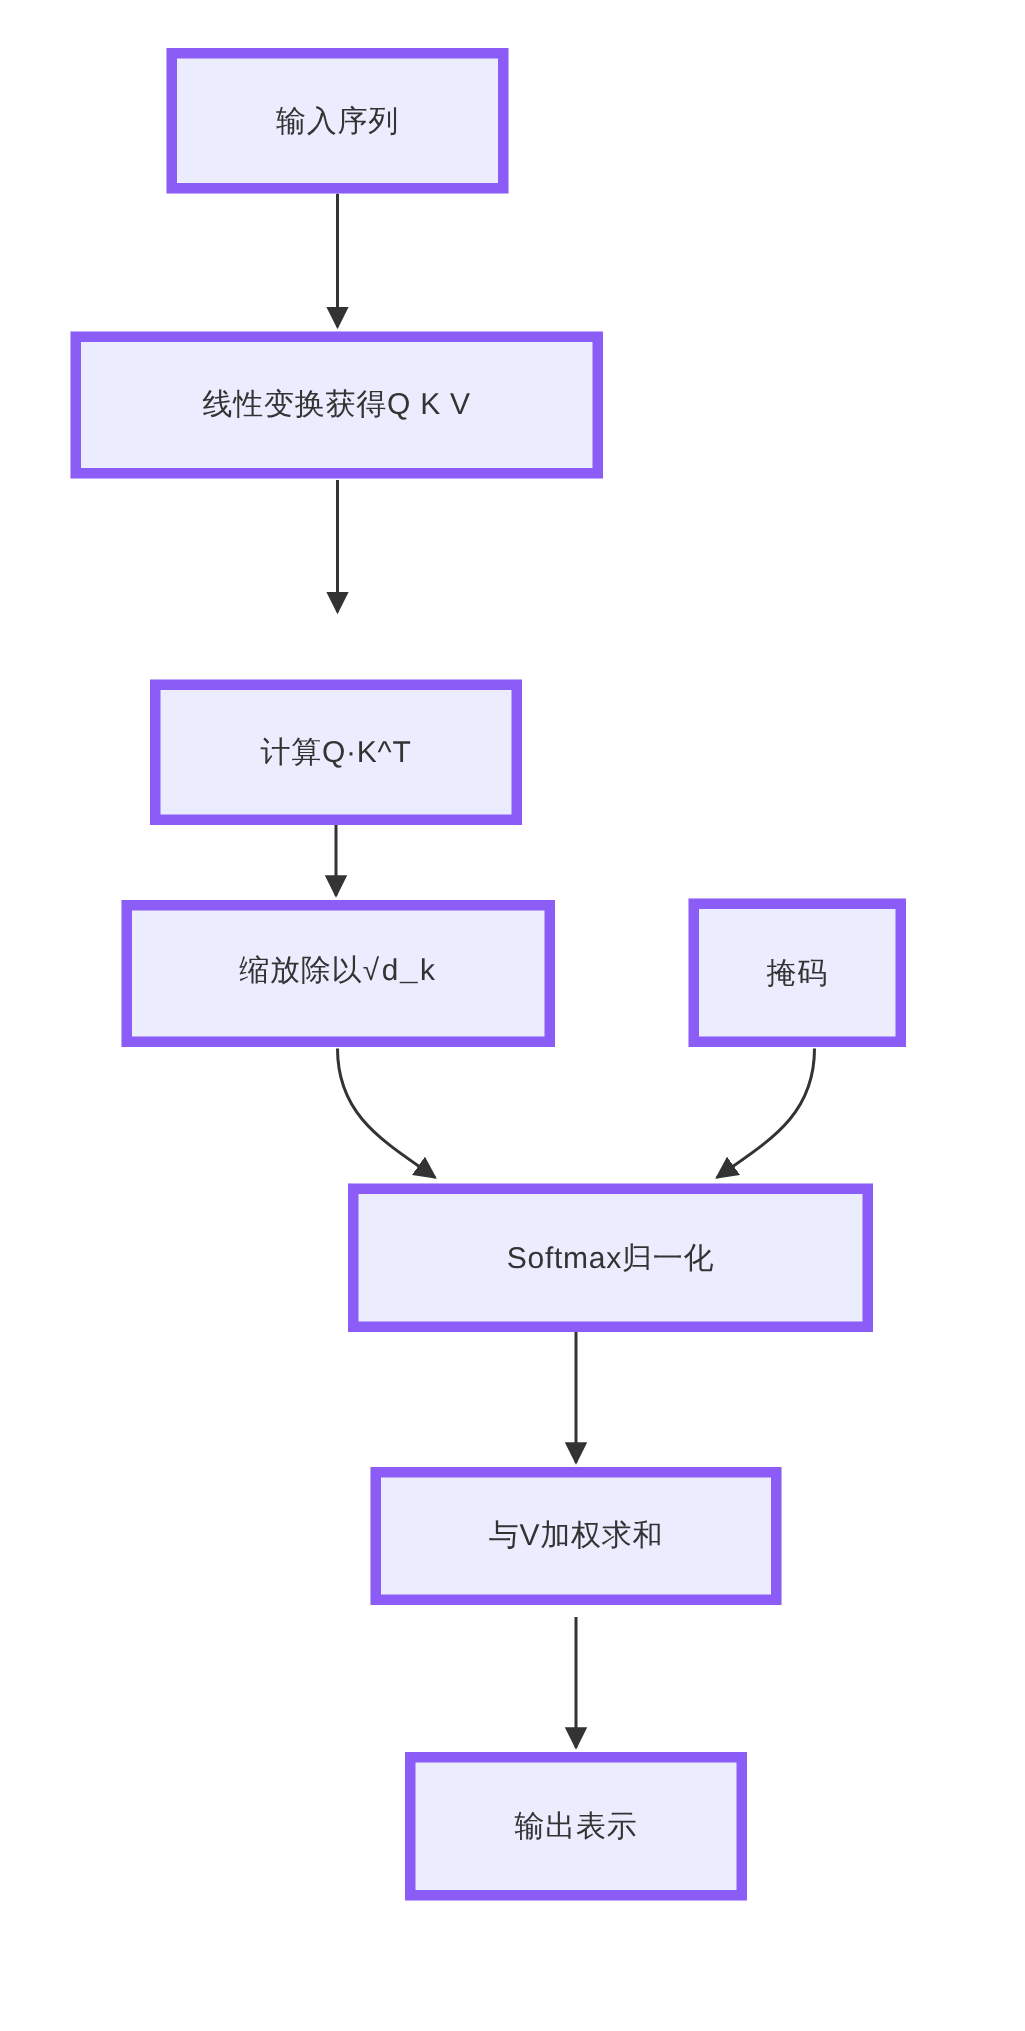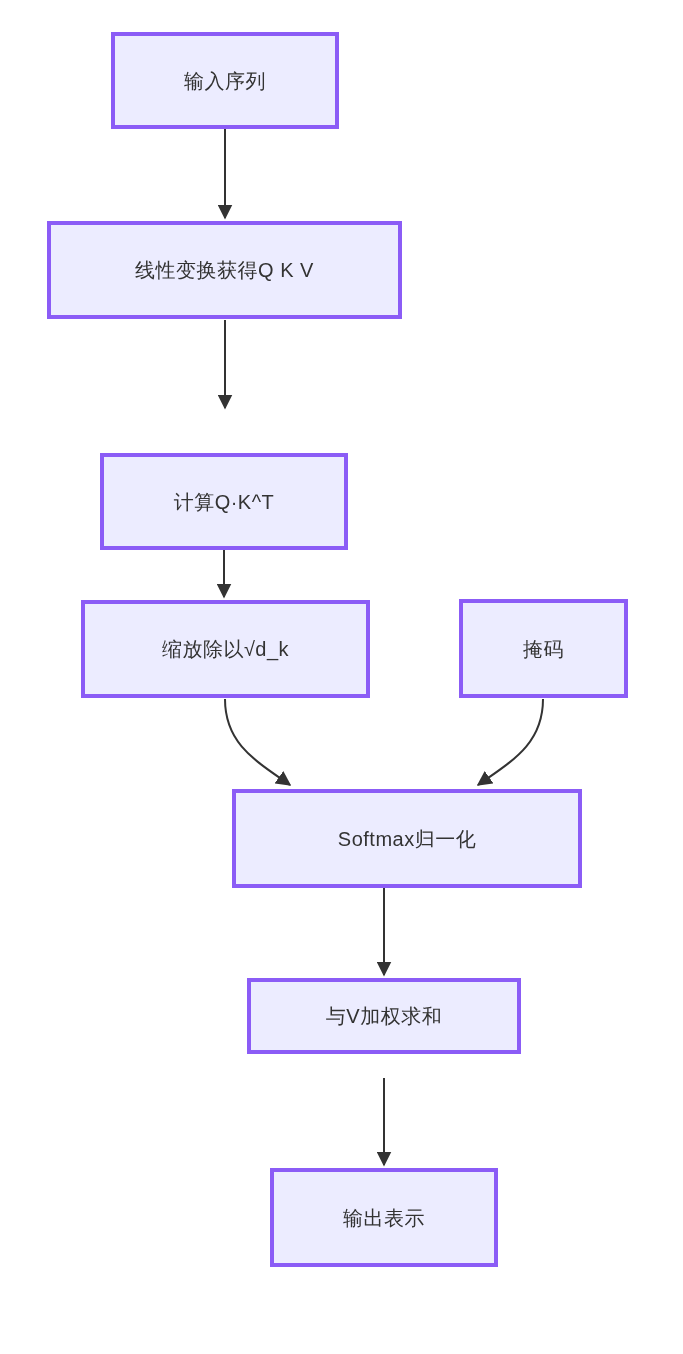--- a/index.html
+++ b/index.html
@@ -20,38 +20,38 @@
     left: 0;
     top: 0;
     width: 683px;
     height: 1354px;
     pointer-events: none;
   }
   .node {
     position: absolute;
     box-sizing: border-box;
     background: #ECECFF;
-    border: 4px solid #8b5cf6;
+    border: 7px solid #8b5cf6;
     color: #333333;
     display: flex;
     align-items: center;
     justify-content: center;
     font-size: 20px;
     text-align: center;
     line-height: 1.3;
     letter-spacing: 0.5px;
   }
   
   .n-input   { left: 111px; top: 32px;   width: 228px; height: 97px;  }
   .n-linear  { left: 47px;  top: 221px;  width: 355px; height: 98px;  }
   .n-qkt     { left: 100px; top: 411px;  width: 248px; height: 97px; margin-top: 42px;  }
-  .n-scale   { left: 81px;  top: 600px;  width: 289px; height: 98px;  }
-  .n-mask    { left: 459px; top: 599px;  width: 169px; height: 99px;  }
+  .n-scale   { left: 81px;  top: 600px;  width: 289px; height: 98px; font-family: Liberation Mono, monospace;  }
+  .n-mask    { left: 459px; top: 599px;  width: 145px; height: 99px;  }
   .n-softmax { left: 232px; top: 789px;  width: 350px; height: 99px;  }
-  .n-vsum    { left: 247px; top: 978px;  width: 274px; height: 76px; }
+  .n-vsum    { left: 247px; top: 978px;  width: 274px; height: 92px; }
   .n-output  { left: 270px; top: 1168px; width: 228px; height: 99px; text-align: center;  }
 </style>
 </head>
 <body>
 
 <div class="canvas">
 
   <svg class="edges-layer" width="683" height="1354" viewBox="0 0 683 1354" xmlns="http://www.w3.org/2000/svg">
     <defs>
       <marker id="arrowhead" viewBox="0 0 10 10" refX="9" refY="5" markerWidth="7.5" markerHeight="7.5" orient="auto-start-reverse">

